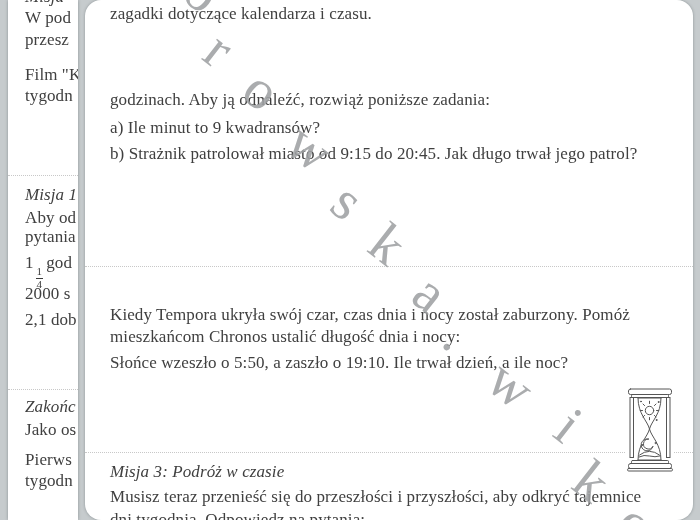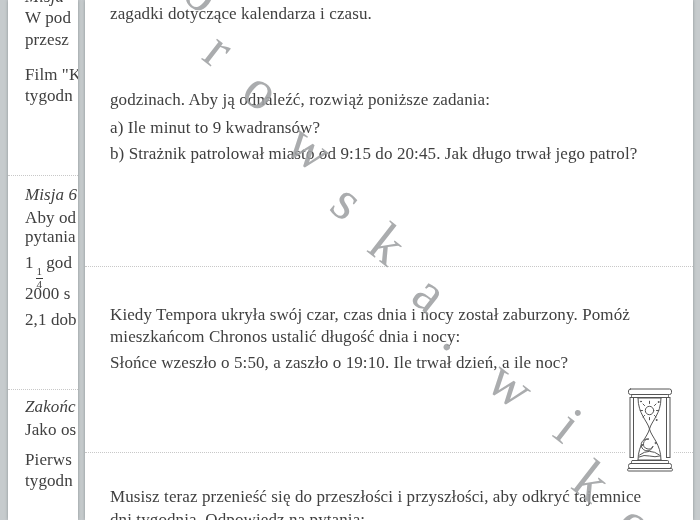--- a/index.html
+++ b/index.html
@@ -1,20 +1,20 @@
 <!DOCTYPE html>
 <html><head>
 <meta charset="utf-8">
 <style>
   html,body{margin:0;padding:0;}
   body{width:700px;height:520px;overflow:hidden;font-family:"Liberation Serif","DejaVu Serif",serif;}
   .screen{position:relative;width:700px;height:520px;background:#c6cbcd;overflow:hidden;}
   .page{position:absolute;top:0;height:520px;background:#fff;box-shadow:0 0 3px rgba(55,65,70,.4);overflow:hidden;}
   .page-left{left:8px;width:70px;}
-  .page-main{left:85px;width:608px;}
+  .page-main{left:85px;width:608px;border-radius:16px;}
   .tline{position:absolute;white-space:nowrap;color:#404040;font-size:17px;line-height:22px;letter-spacing:.1px;}
   .page-left .tline{left:17px;}
   .page-main .tline{left:25px;}
   .ital{font-style:italic;}
   .divider{position:absolute;left:0;right:0;border-top:1px dotted #c8c8c8;height:0;}
   .frac{display:inline-flex;flex-direction:column;align-items:center;font-size:11px;line-height:1.05;vertical-align:-7px;margin:0 3px 0 2px;}
   .frac .fn{border-bottom:1px solid #3b3b3b;padding:0 1px;}
   .wm{position:absolute;left:0;top:0;width:700px;height:520px;pointer-events:none;}
   .wm span{position:absolute;font-size:56px;line-height:56px;color:#9fa1a3;opacity:.88;transform:rotate(38deg);font-family:"Liberation Serif",serif;}
   .hourglass{position:absolute;left:541px;top:388px;width:48px;height:84px;}
@@ -26,21 +26,21 @@
 
   <div class="page page-left">
     <div class="tline ital" style="top:-14px">Misja</div>
     <div class="tline" style="top:7px">W pod</div>
     <div class="tline" style="top:29px">przesz</div>
     <div class="tline" style="top:64px">Film "K</div>
     <div class="tline" style="top:85px">tygodn</div>
 
     <div class="divider" style="top:175px"></div>
 
-    <div class="tline ital" style="top:184px">Misja 6</div>
+    <div class="tline ital" style="top:184px">Misja 1</div>
     <div class="tline" style="top:207px">Aby od</div>
     <div class="tline" style="top:226px">pytania</div>
     <div class="tline" style="top:252px">
       <span>1</span><span class="frac">
           <span class="fn">1</span>
           <span class="fd">4</span>
         </span><span>god</span>
     </div>
     <div class="tline" style="top:283px">2000 s</div>
     <div class="tline" style="top:309px">2,1 dob</div>
@@ -61,20 +61,21 @@
     <div class="tline" style="top:143px">b) Strażnik patrolował miasto od 9:15 do 20:45. Jak długo trwał jego patrol?</div>
 
     <div class="divider" style="top:266px"></div>
 
     <div class="tline" style="top:304px">Kiedy Tempora ukryła swój czar, czas dnia i nocy został zaburzony. Pomóż</div>
     <div class="tline" style="top:326px">mieszkańcom Chronos ustalić długość dnia i nocy:</div>
     <div class="tline" style="top:352px">Słońce wzeszło o 5:50, a zaszło o 19:10. Ile trwał dzień, a ile noc?</div>
 
     <div class="divider" style="top:452px"></div>
 
+    <div class="tline ital" style="top:461px">Misja 3: Podróż w czasie</div>
     <div class="tline" style="top:486px">Musisz teraz przenieść się do przeszłości i przyszłości, aby odkryć tajemnice</div>
     <div class="tline" style="top:509px">dni tygodnia. Odpowiedz na pytania:</div>
 
     <svg class="hourglass" viewBox="0 0 48 84" xmlns="http://www.w3.org/2000/svg">
       <rect x="0" y="0" width="48" height="84" fill="#ffffff"></rect>
       <g stroke="#555555" stroke-width="1" fill="none" stroke-linecap="round">
 
         <rect x="2.5" y="1" width="43" height="5.5" rx="2" fill="#fff"></rect>
         <rect x="5.5" y="6.5" width="37" height="3" rx="1" fill="#fff"></rect>
 

